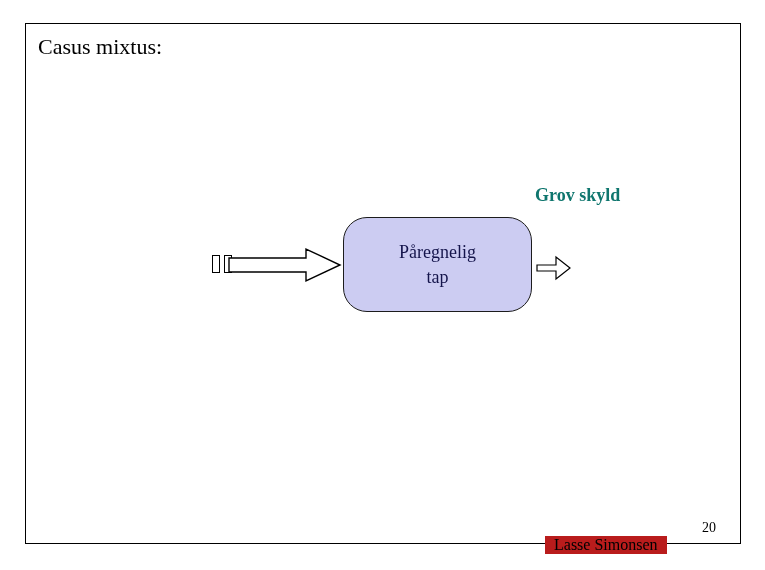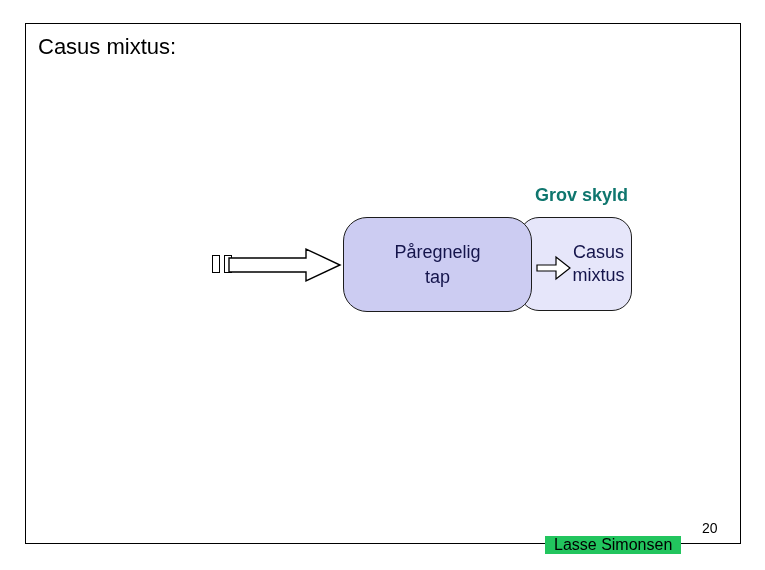--- a/index.html
+++ b/index.html
@@ -1,21 +1,21 @@
 <!DOCTYPE html>
 <html><head>
 <meta charset="utf-8">
 <style>
   html, body { margin: 0; padding: 0; background: #ffffff; }
   .canvas {
     position: relative;
     width: 765px;
     height: 570px;
     background: #ffffff;
-    font-family: Liberation Sans, sans-serif;
+    font-family: Liberation Serif, serif;
     color: #000000;
     overflow: hidden;
   }
   .slide-frame {
     position: absolute;
     left: 25px; top: 23px;
     width: 714px; height: 519px;
     border: 1.5px solid #000000;
     background: #ffffff;
   }
@@ -100,21 +100,21 @@
     z-index: 1;
   }
   .small-arrow {
     position: absolute;
     left: 536px; top: 254px;
     z-index: 3;
   }
   .footer-author {
     position: absolute;
     left: 545px; top: 536px;
-    background: #22c55e;
+    background: #b91c1c;
     padding: 0 9px;
     font-size: 16px;
     color: #000000;
     white-space: nowrap;
     z-index: 4;
   }
   .page-number {
     position: absolute;
     left: 702px; top: 520px;
     font-size: 14px;
@@ -136,24 +136,20 @@
 
   <div class="glyph-boxes">
     <span class="glyph-box"></span>
     <span class="glyph-box"></span>
   </div>
 
   <svg class="big-arrow" width="115" height="38" viewBox="0 0 115 38">
     <polygon points="1,12 78,12 78,3 112,19 78,35 78,26 1,26" fill="#ffffff" stroke="#000000" stroke-width="1.4"></polygon>
   </svg>
 
-  <div class="result-box">
-    <span>Casus</span>
-    <span>mixtus</span>
-  </div>
 
   <div class="loss-box">
     <span>Påregnelig</span>
     <span>tap</span>
   </div>
 
   <svg class="small-arrow" width="36" height="28" viewBox="0 0 36 28">
     <polygon points="1,11 20,11 20,3 34,14 20,25 20,17 1,17" fill="#ffffff" stroke="#000000" stroke-width="1.2"></polygon>
   </svg>
 

